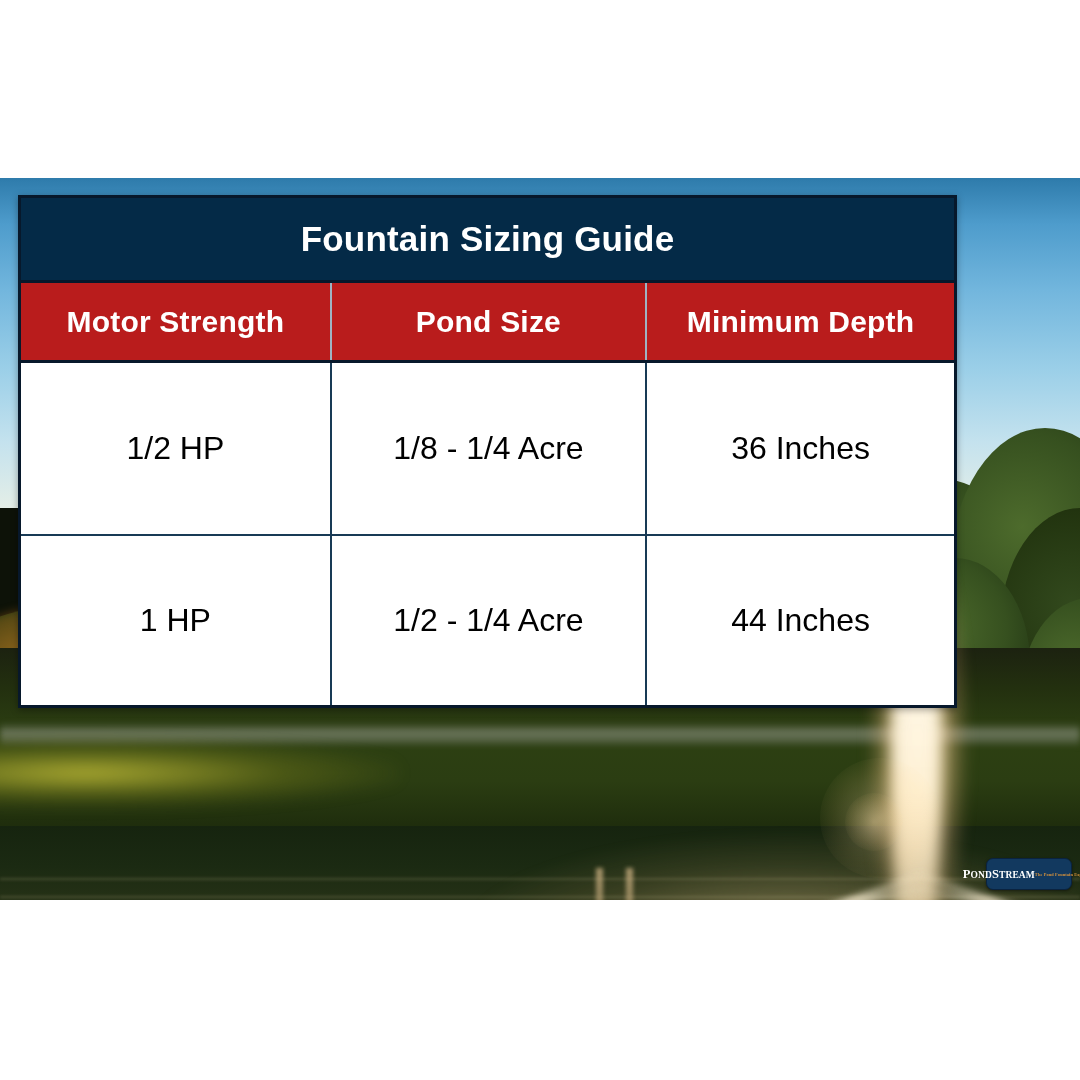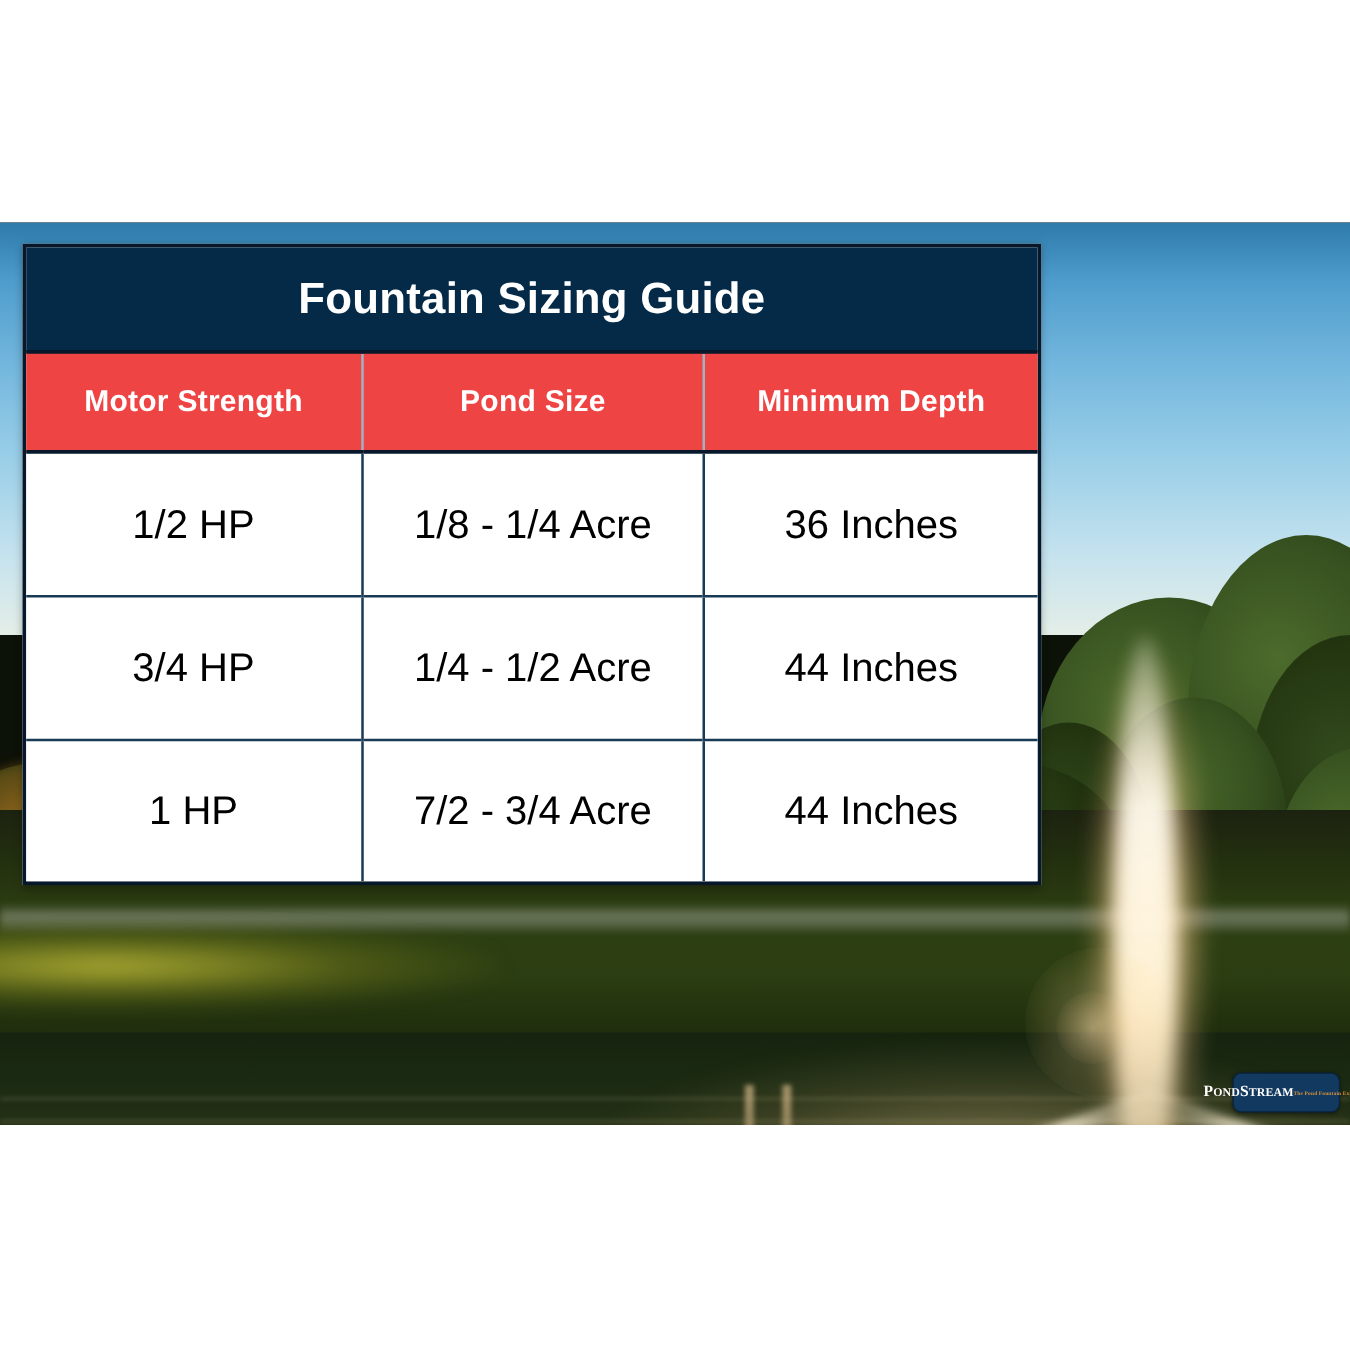--- a/index.html
+++ b/index.html
@@ -210,21 +210,21 @@
     white-space: nowrap;
     letter-spacing: .15px;
     font-family: "Liberation Serif", serif;
   }
 
   
   .table-card {
     position: absolute;
     left: 18px;
     top: 195px;
-    width: 815px;
+    width: 939px;
     height: 513px;
     background: #ffffff;
     border: 3px solid #07182b;
     box-sizing: border-box;
     box-shadow: 0 2px 7px rgba(0,0,0,.35);
   }
   table {
     width: 100%;
     height: 100%;
     border-collapse: collapse;
@@ -239,23 +239,23 @@
     color: #ffffff;
     font-size: 35px;
     font-weight: bold;
     text-align: center;
     height: 82px;
     padding: 0;
     letter-spacing: .2px;
     border-bottom: 3px solid #07182b;
   }
   .head-row th {
-    background: #ef4444;
+    background: #b91c1c;
     color: #ffffff;
-    font-size: 24px;
+    font-size: 30px;
     font-weight: bold;
     text-align: center;
     height: 77px;
     padding: 0;
     border-bottom: 3px solid #07182b;
     border-right: 2px solid #9fb3c4;
     letter-spacing: .2px;
   }
   .head-row th:last-child { border-right: none; }
 
@@ -344,24 +344,19 @@
         <th>Minimum Depth</th>
       </tr>
     </thead>
     <tbody>
       <tr>
         <td>1/2 HP</td>
         <td>1/8 - 1/4 Acre</td>
         <td>36 Inches</td>
       </tr>
       <tr>
-        <td>3/4 HP</td>
-        <td>1/4 - 1/2 Acre</td>
-        <td>44 Inches</td>
-      </tr>
-      <tr>
         <td>1 HP</td>
-        <td>7/2 - 3/4 Acre</td>
+        <td>1/2 - 1/4 Acre</td>
         <td>44 Inches</td>
       </tr>
     </tbody>
   </table>
 </div>
 
 </body></html>

